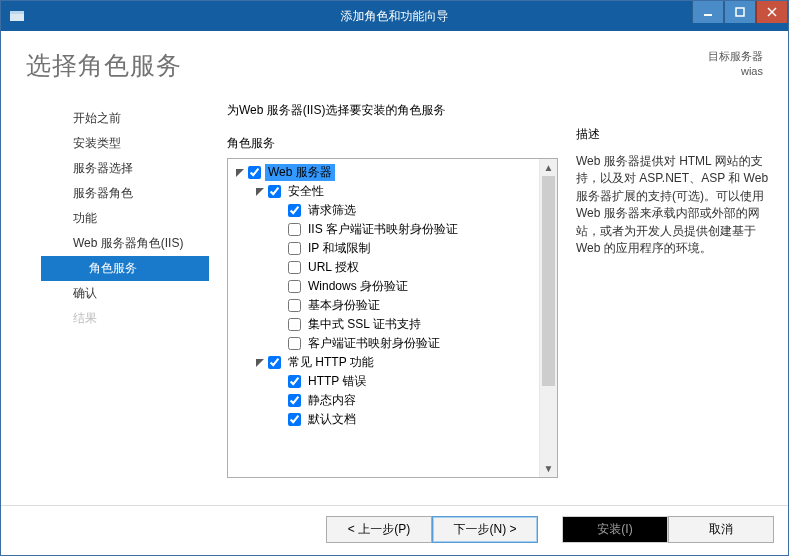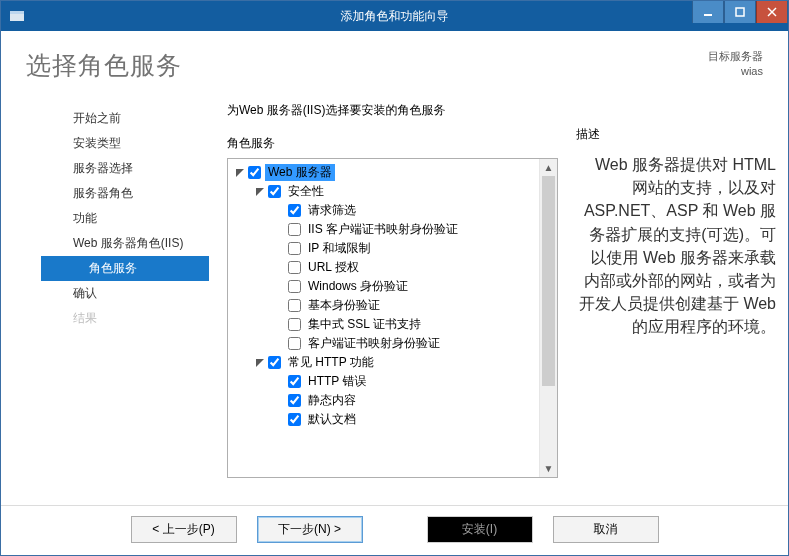--- a/index.html
+++ b/index.html
@@ -223,33 +223,32 @@
   .desc {
     width: 200px;
     flex: none;
     padding-top: 28px;
   }
   .desc .desc-title {
     font-size: 12px;
     margin-bottom: 10px;
   }
   .desc .desc-text {
-    font-size: 16px;
+    font-size: 12px;
     line-height: 1.45;
     color: #333;
-    text-align: right;
   }
 
   
   .footer {
     border-top: 1px solid #dcdcdc;
     padding: 10px 14px 12px 14px;
     display: flex;
-    justify-content: center;
-    gap: 20px;
+    justify-content: flex-end;
+    gap: 0;
     background: #fff;
   }
   .footer .btn {
     min-width: 84px;
     height: 25px;
     border: 1px solid #acacac;
     background: #f3f3f3;
     font-size: 12px;
     display: flex;
     align-items: center;

